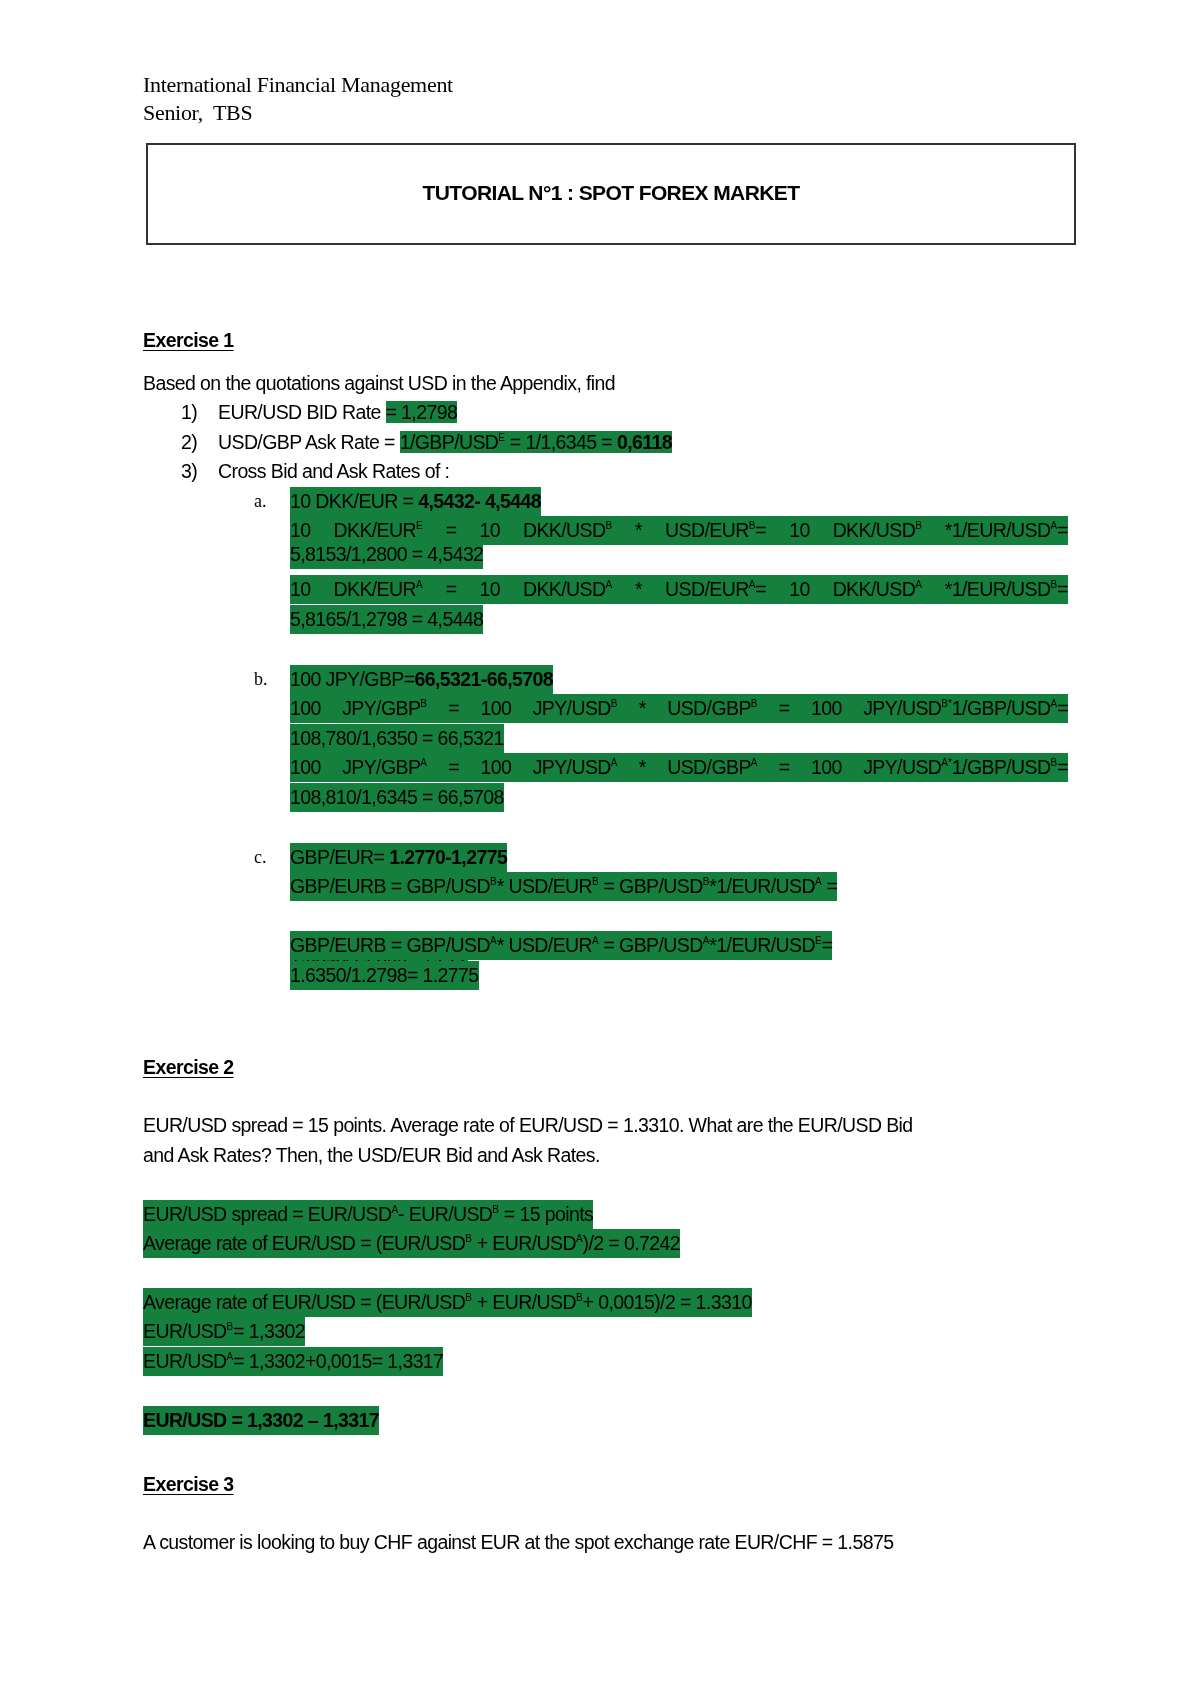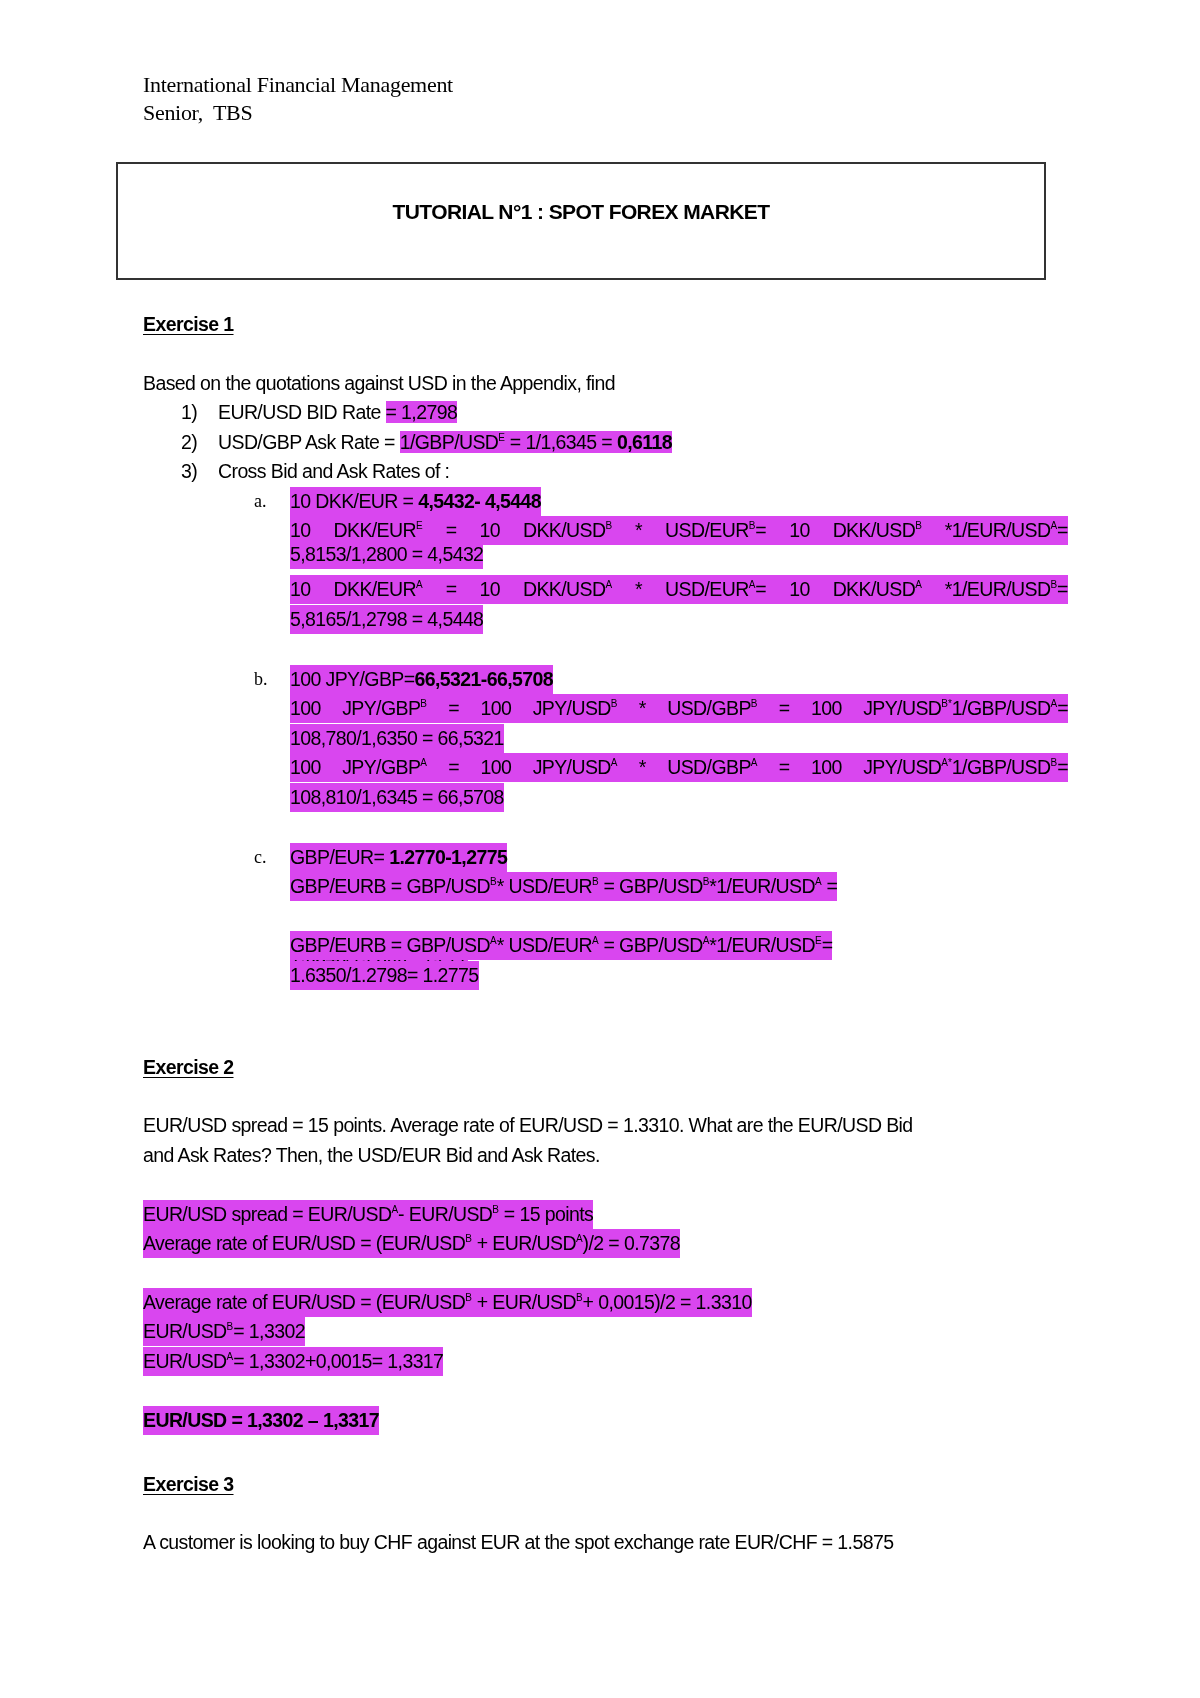--- a/index.html
+++ b/index.html
@@ -1,39 +1,39 @@
 <!DOCTYPE html>
 <html><head>
 <meta charset="utf-8">
 <style>
   html, body { margin:0; padding:0; background:#ffffff; }
   body { width:1200px; height:1698px; position:relative; overflow:hidden; color:#000; }
   .serif { font-family:Liberation Serif, serif; font-size:22px; letter-spacing:-0.3px; }
   .sans { font-family:"Liberation Sans","DejaVu Sans",sans-serif; font-size:19.5px; letter-spacing:-0.6px; white-space:nowrap; }
   .line { position:absolute; height:29px; line-height:29px; }
-  .hl { background:#d946ef; }
+  .hl { background:#15803d; }
   .b { font-weight:bold; }
   .u { text-decoration:underline; text-underline-offset:3px; }
   sup { font-size:10px; line-height:0; vertical-align:8px; letter-spacing:0; }
-  .title-box { position:absolute; left:116px; top:143px; width:930px; height:118px; border:2px solid #333; box-sizing:border-box;margin-top:19px; }
+  .title-box { position:absolute; left:146px; top:143px; width:930px; height:102px; border:2px solid #333; box-sizing:border-box; }
   .title-text { position:absolute; left:0; right:0; top:36px; text-align:center; font-weight:bold; font-size:21px; }
   .marker { position:absolute; font-family:"Liberation Serif","DejaVu Serif",serif; font-size:18px; line-height:29px; height:29px; }
   .justify { display:flex; justify-content:space-between; width:778px; }
 </style>
 </head>
 <body>
 
 <div class="line serif" style="left:143px; top:70px;">International Financial Management</div>
 <div class="line serif" style="left:143px; top:98px; white-space:pre;">Senior,  TBS</div>
 
 <div class="title-box">
   <div class="title-text sans">TUTORIAL N°1 : SPOT FOREX MARKET</div>
 </div>
 
-<div class="line sans b u" style="left:143px; top:310px;">Exercise 1</div>
+<div class="line sans b u" style="left:143px; top:326px;">Exercise 1</div>
 <div class="line sans" style="left:143px; top:369px;">Based on the quotations against USD in the Appendix, find</div>
 
 <div class="line sans" style="left:181px; top:398px;">1)</div>
 <div class="line sans" style="left:218px; top:398px; white-space:pre;"><span>EUR/USD BID Rate </span><span class="hl">= 1,2798</span></div>
 
 <div class="line sans" style="left:181px; top:428px;">2)</div>
 <div class="line sans" style="left:218px; top:428px; white-space:pre;"><span>USD/GBP Ask Rate = </span><span class="hl"><span>1/GBP/USD</span><sup>E</sup><span> = 1/1,6345 = </span><span class="b">0,6118</span></span></div>
 
 <div class="line sans" style="left:181px; top:457px;">3)</div>
 <div class="line sans" style="left:218px; top:457px;">Cross Bid and Ask Rates of :</div>
@@ -101,21 +101,21 @@
 <div class="line sans hl" style="left:290px; top:872px; white-space:pre;"><span>GBP/EURB = GBP/USD</span><sup>B</sup><span>* USD/EUR</span><sup>B</sup><span> = GBP/USD</span><sup>B</sup><span>*1/EUR/USD</span><sup>A</sup><span> =</span></div>
 <div class="line sans hl" style="left:290px; top:942px;">1.6345/1.2800= 1.277</div>
 <div class="line sans hl" style="left:290px; top:931px; white-space:pre;"><span>GBP/EURB = GBP/USD</span><sup>A</sup><span>* USD/EUR</span><sup>A</sup><span> = GBP/USD</span><sup>A</sup><span>*1/EUR/USD</span><sup>E</sup><span>=</span></div>
 <div class="line sans hl" style="left:290px; top:961px;">1.6350/1.2798= 1.2775</div>
 
 <div class="line sans b u" style="left:143px; top:1053px;">Exercise 2</div>
 <div class="line sans" style="left:143px; top:1111px;">EUR/USD spread = 15 points. Average rate of EUR/USD = 1.3310. What are the EUR/USD Bid</div>
 <div class="line sans" style="left:143px; top:1141px;">and Ask Rates? Then, the USD/EUR Bid and Ask Rates.</div>
 
 <div class="line sans hl" style="left:143px; top:1200px; white-space:pre;"><span>EUR/USD spread = EUR/USD</span><sup>A</sup><span>- EUR/USD</span><sup>B</sup><span> = 15 points</span></div>
-<div class="line sans hl" style="left:143px; top:1229px; white-space:pre;"><span>Average rate of EUR/USD = (EUR/USD</span><sup>B</sup><span> + EUR/USD</span><sup>A</sup><span>)/2 = 0.7378</span></div>
+<div class="line sans hl" style="left:143px; top:1229px; white-space:pre;"><span>Average rate of EUR/USD = (EUR/USD</span><sup>B</sup><span> + EUR/USD</span><sup>A</sup><span>)/2 = 0.7242</span></div>
 
 <div class="line sans hl" style="left:143px; top:1288px; white-space:pre;"><span>Average rate of EUR/USD = (EUR/USD</span><sup>B</sup><span> + EUR/USD</span><sup>B</sup><span>+ 0,0015)/2 = 1.3310</span></div>
 <div class="line sans hl" style="left:143px; top:1317px; white-space:pre;"><span>EUR/USD</span><sup>B</sup><span>= 1,3302</span></div>
 <div class="line sans hl" style="left:143px; top:1347px; white-space:pre;"><span>EUR/USD</span><sup>A</sup><span>= 1,3302+0,0015= 1,3317</span></div>
 
 <div class="line sans hl b" style="left:143px; top:1406px;">EUR/USD = 1,3302 – 1,3317</div>
 
 <div class="line sans b u" style="left:143px; top:1470px;">Exercise 3</div>
 <div class="line sans" style="left:143px; top:1528px;">A customer is looking to buy CHF against EUR at the spot exchange rate EUR/CHF = 1.5875</div>
 

